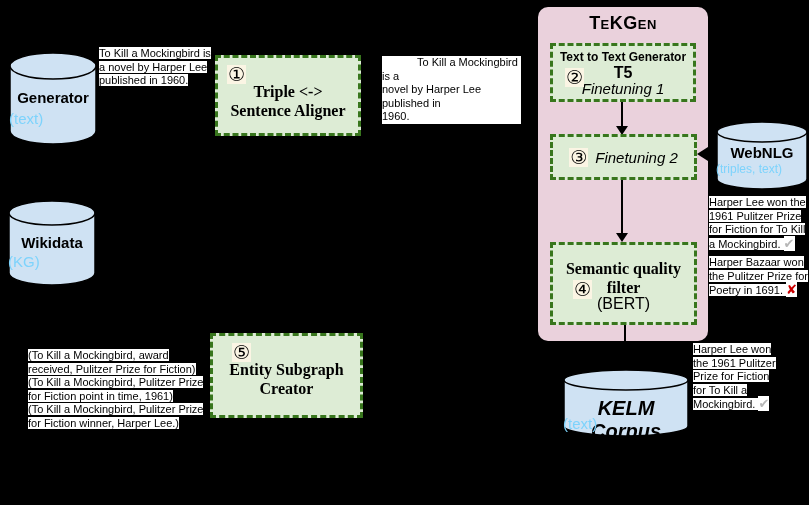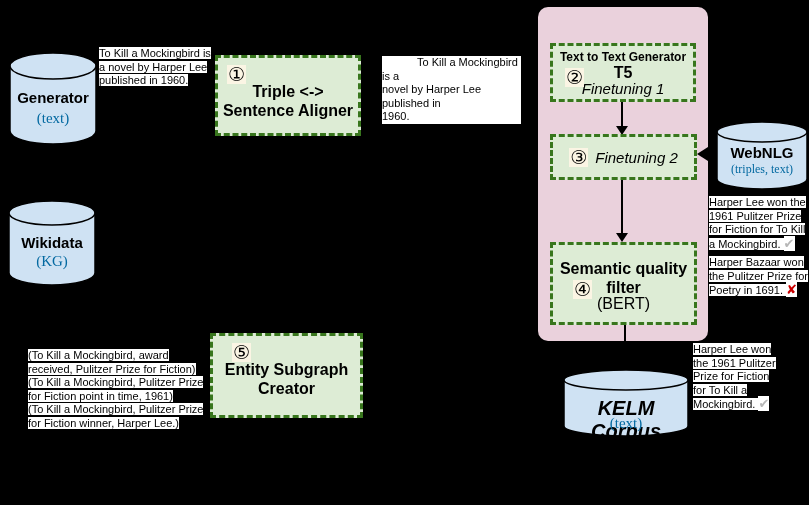--- a/index.html
+++ b/index.html
@@ -19,21 +19,21 @@
   
   .pbox{position:absolute;background:var(--green-fill);border:3px dashed var(--green-border);}
   .box-aligner{left:215px;top:55px;width:146px;height:81px;}
   .box-t5{left:550px;top:43px;width:146px;height:59px;}
   .box-ft2{left:550px;top:134px;width:147px;height:46px;display:flex;align-items:center;justify-content:center;gap:7px;}
   .box-filter{left:550px;top:242px;width:147px;height:83px;}
   .box-subgraph{left:210px;top:333px;width:153px;height:85px;}
 
   .num{font-size:19px;line-height:1;background:var(--num-bg);padding:0 1px;color:#000;}
   .num-abs{position:absolute;}
-  .bold-label{font-weight:bold;font-size:16px;line-height:19px;text-align:center;white-space:pre-line;color:#000;}
+  .bold-label{font-weight:bold;font-size:16px;line-height:19px;text-align:center;white-space:pre-line;color:#000;font-family:Liberation Serif, serif;}
   .italic-label{font-style:italic;font-size:15px;color:#000;}
 
   .box-aligner .bold-label{position:absolute;left:0;right:0;top:24px;}
   .box-aligner .num-abs{left:9px;top:7px;}
   .box-t5 .t5-header{font-weight:bold;font-size:12px;text-align:center;margin-top:4px;color:#000;}
   .box-t5 .t5-model{font-weight:bold;font-size:16px;text-align:center;line-height:17px;color:#000;}
   .box-t5 .t5-ft{font-style:italic;font-size:15px;text-align:center;line-height:16px;color:#000;}
   .box-t5 .num-abs{left:12px;top:22px;}
   .box-filter .bold-label{position:absolute;left:0;right:0;top:14px;}
   .box-filter .filter-sub{position:absolute;left:0;right:0;top:50px;text-align:center;font-size:16px;color:#000;}
@@ -57,36 +57,37 @@
   .n3{left:28px;top:349px;width:176px;}
   .n4{left:368px;top:290px;width:154px;}
   .n5{left:709px;top:196px;width:101px;}
   .n6{left:709px;top:256px;width:108px;}
   .n7{left:693px;top:343px;width:87px;}
 
   
   .cyl{position:absolute;}
   .cyl-shape{fill:var(--blue-fill);stroke:#000;stroke-width:1.5;}
   .cyl-name{position:absolute;left:0;right:0;text-align:center;font-weight:bold;font-size:15px;color:#000;}
-  .cyl-sub{position:absolute;left:0;right:0;text-align:center;font-size:14px;color:#0369a1;font-family:Liberation Serif, serif;}
+  .cyl-sub{position:absolute;left:0;right:0;font-size:14px;color:#7dd3fc;}
   .cyl-wikipedia{left:9px;top:52px;width:88px;height:93px;}
   .cyl-wikipedia .cyl-name{top:37px;}  .cyl-wikipedia .cyl-sub{top:58px;font-size:15px;}
   .cyl-wikidata{left:8px;top:200px;width:88px;height:86px;}
   .cyl-wikidata .cyl-name{top:34px;}   .cyl-wikidata .cyl-sub{top:53px;font-size:15px;}
   .cyl-webnlg{left:716px;top:121px;width:92px;height:69px;}
   .cyl-webnlg .cyl-name{top:23px;}     .cyl-webnlg .cyl-sub{top:41px;font-size:12px;}
   .cyl-kelm{left:563px;top:369px;width:126px;height:68px;}
   .cyl-kelm .cyl-name{top:28px;font-size:20px;font-style:italic;} .cyl-kelm .cyl-sub{top:46px;font-size:15px;}
 </style>
 </head>
 <body>
 
 <div id="stage">
 
   <div class="panel"></div>
+  <div class="panel-title">TeKGen</div>
 
   <div class="aline" style="left:621px;top:102px;height:26px;"></div>
   <div class="ahead-down" style="left:616px;top:126px;"></div>
   <div class="aline" style="left:621px;top:180px;height:54px;"></div>
   <div class="ahead-down" style="left:616px;top:233px;"></div>
   <div class="aline" style="left:624px;top:325px;height:17px;"></div>
   <div class="ahead-left" style="left:697px;top:147px;"></div>
 
   <div class="pbox box-aligner">
     <span class="num num-abs">①</span>

